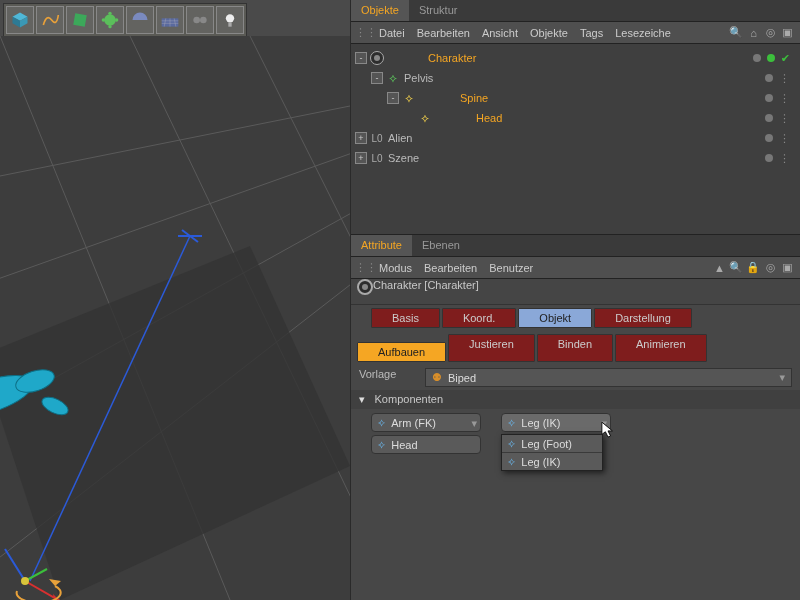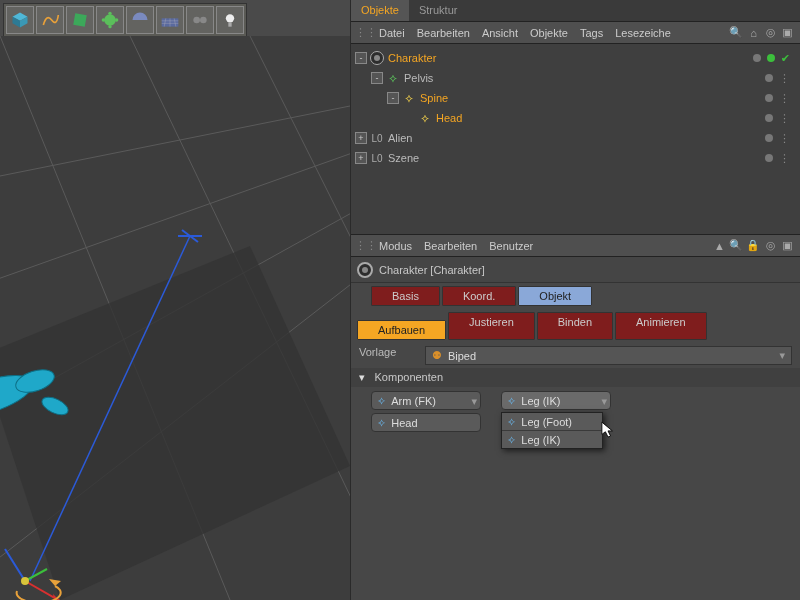--- a/index.html
+++ b/index.html
@@ -25,29 +25,29 @@
   .menu-icons { margin-left: auto; display: flex; gap: 4px; padding-right: 6px; color: #aaa; }
   .mi { width: 13px; height: 13px; display: inline-flex; align-items: center; justify-content: center; }
 
   
   .tree { background: #3f3f3f; flex: 0 0 auto; height: 190px; overflow: auto; padding: 4px 0; }
   .tree-row { display: flex; align-items: center; height: 20px; padding-left: 4px; }
   .tree-indent { display: inline-block; }
   .expander { width: 12px; height: 12px; border: 1px solid #888; color: #ccc; font-size: 9px; line-height: 10px; text-align: center; margin-right: 2px; cursor: pointer; background: #555; }
   .type-ico { width: 16px; height: 16px; margin-right: 3px; display: inline-flex; align-items: center; justify-content: center; font-size: 12px; }
   .tree-label { color: #bbb; cursor: pointer; }
-  .tree-label.sel { color: #f5a623; }
+  .tree-label.sel { color: #f5a623; margin-left: 40px; }
   .row-right { margin-left: auto; display: flex; gap: 6px; padding-right: 10px; align-items: center; }
   .dot { width: 8px; height: 8px; border-radius: 50%; background: #777; }
   .dot.green { background: #3cbf3c; }
   .check { color: #3cbf3c; }
 
   
   .attr-panel { flex: 1 1 auto; background: #474747; display: flex; flex-direction: column; border-top: 1px solid #222; }
-  .attr-header { display: flex; align-items: center; height: 26px; background: #454545; padding: 0 6px; gap: 6px; border-bottom: 1px solid #333; }
+  .attr-header { display: flex; align-items: flex-start; height: 26px; background: #454545; padding: 0 6px; border-bottom: 1px solid #333; }
   .char-icon { width: 16px; height: 16px; border-radius: 50%; background: #2d2d2d; border: 2px solid #aaa; display: inline-flex; align-items: center; justify-content: center; }
   .char-icon::after { content: ""; width: 6px; height: 6px; border-radius: 50%; background: #888; }
 
   .pill-row { display: flex; gap: 2px; padding: 3px 20px; background: #474747; }
   .pill { flex: 0 0 auto; text-align: center; background: #7f1d1d; color: #ccc; padding: 3px 20px; border: 1px solid #333; cursor: pointer; font-size: 11px; border-radius: 1px; }
   .pill.active { background: #8aa8d8; color: #222; }
   .pill.orange { background: #f5a623; color: #222; margin-top: 8px; }
 
   .section-h { background: #3c3c3c; color: #ddd; padding: 4px 8px; font-weight: bold; font-size: 11px; border-top: 1px solid #222; border-bottom: 1px solid #222; }
 
@@ -265,20 +265,24 @@
         </span>
         <span class="tree-label ">Szene</span>
         <span class="row-right">
           <span class="dot"></span>
           <span style="color:#888">⋮</span>
         </span>
       </div>
     </div>
 
   <div class="attr-panel">
+    <div class="tabs-row">
+      <div class="tab active">Attribute</div>
+      <div class="tab">Ebenen</div>
+    </div>
     <div class="menu-row">
       <span class="grip">⋮⋮</span>
       <span class="menu-item">Modus</span>
       <span class="menu-item">Bearbeiten</span>
       <span class="menu-item">Benutzer</span>
       <div class="menu-icons">
         <span class="mi">▲</span>
         <span class="mi">🔍</span>
         <span class="mi">🔒</span>
         <span class="mi">◎</span>
@@ -288,20 +292,21 @@
 
     <div class="attr-header">
       <span class="char-icon"></span>
       <span>Charakter [Charakter]</span>
     </div>
 
     <div class="pill-row">
       <div class="pill">Basis</div>
       <div class="pill">Koord.</div>
       <div class="pill active">Objekt</div>
+      <div class="pill">Darstellung</div>
     </div>
 
 
     <div class="pill-row" style="padding:3px 6px">
       <div class="pill orange">Aufbauen</div>
       <div class="pill">Justieren</div>
       <div class="pill">Binden</div>
       <div class="pill">Animieren</div>
     </div>
 

